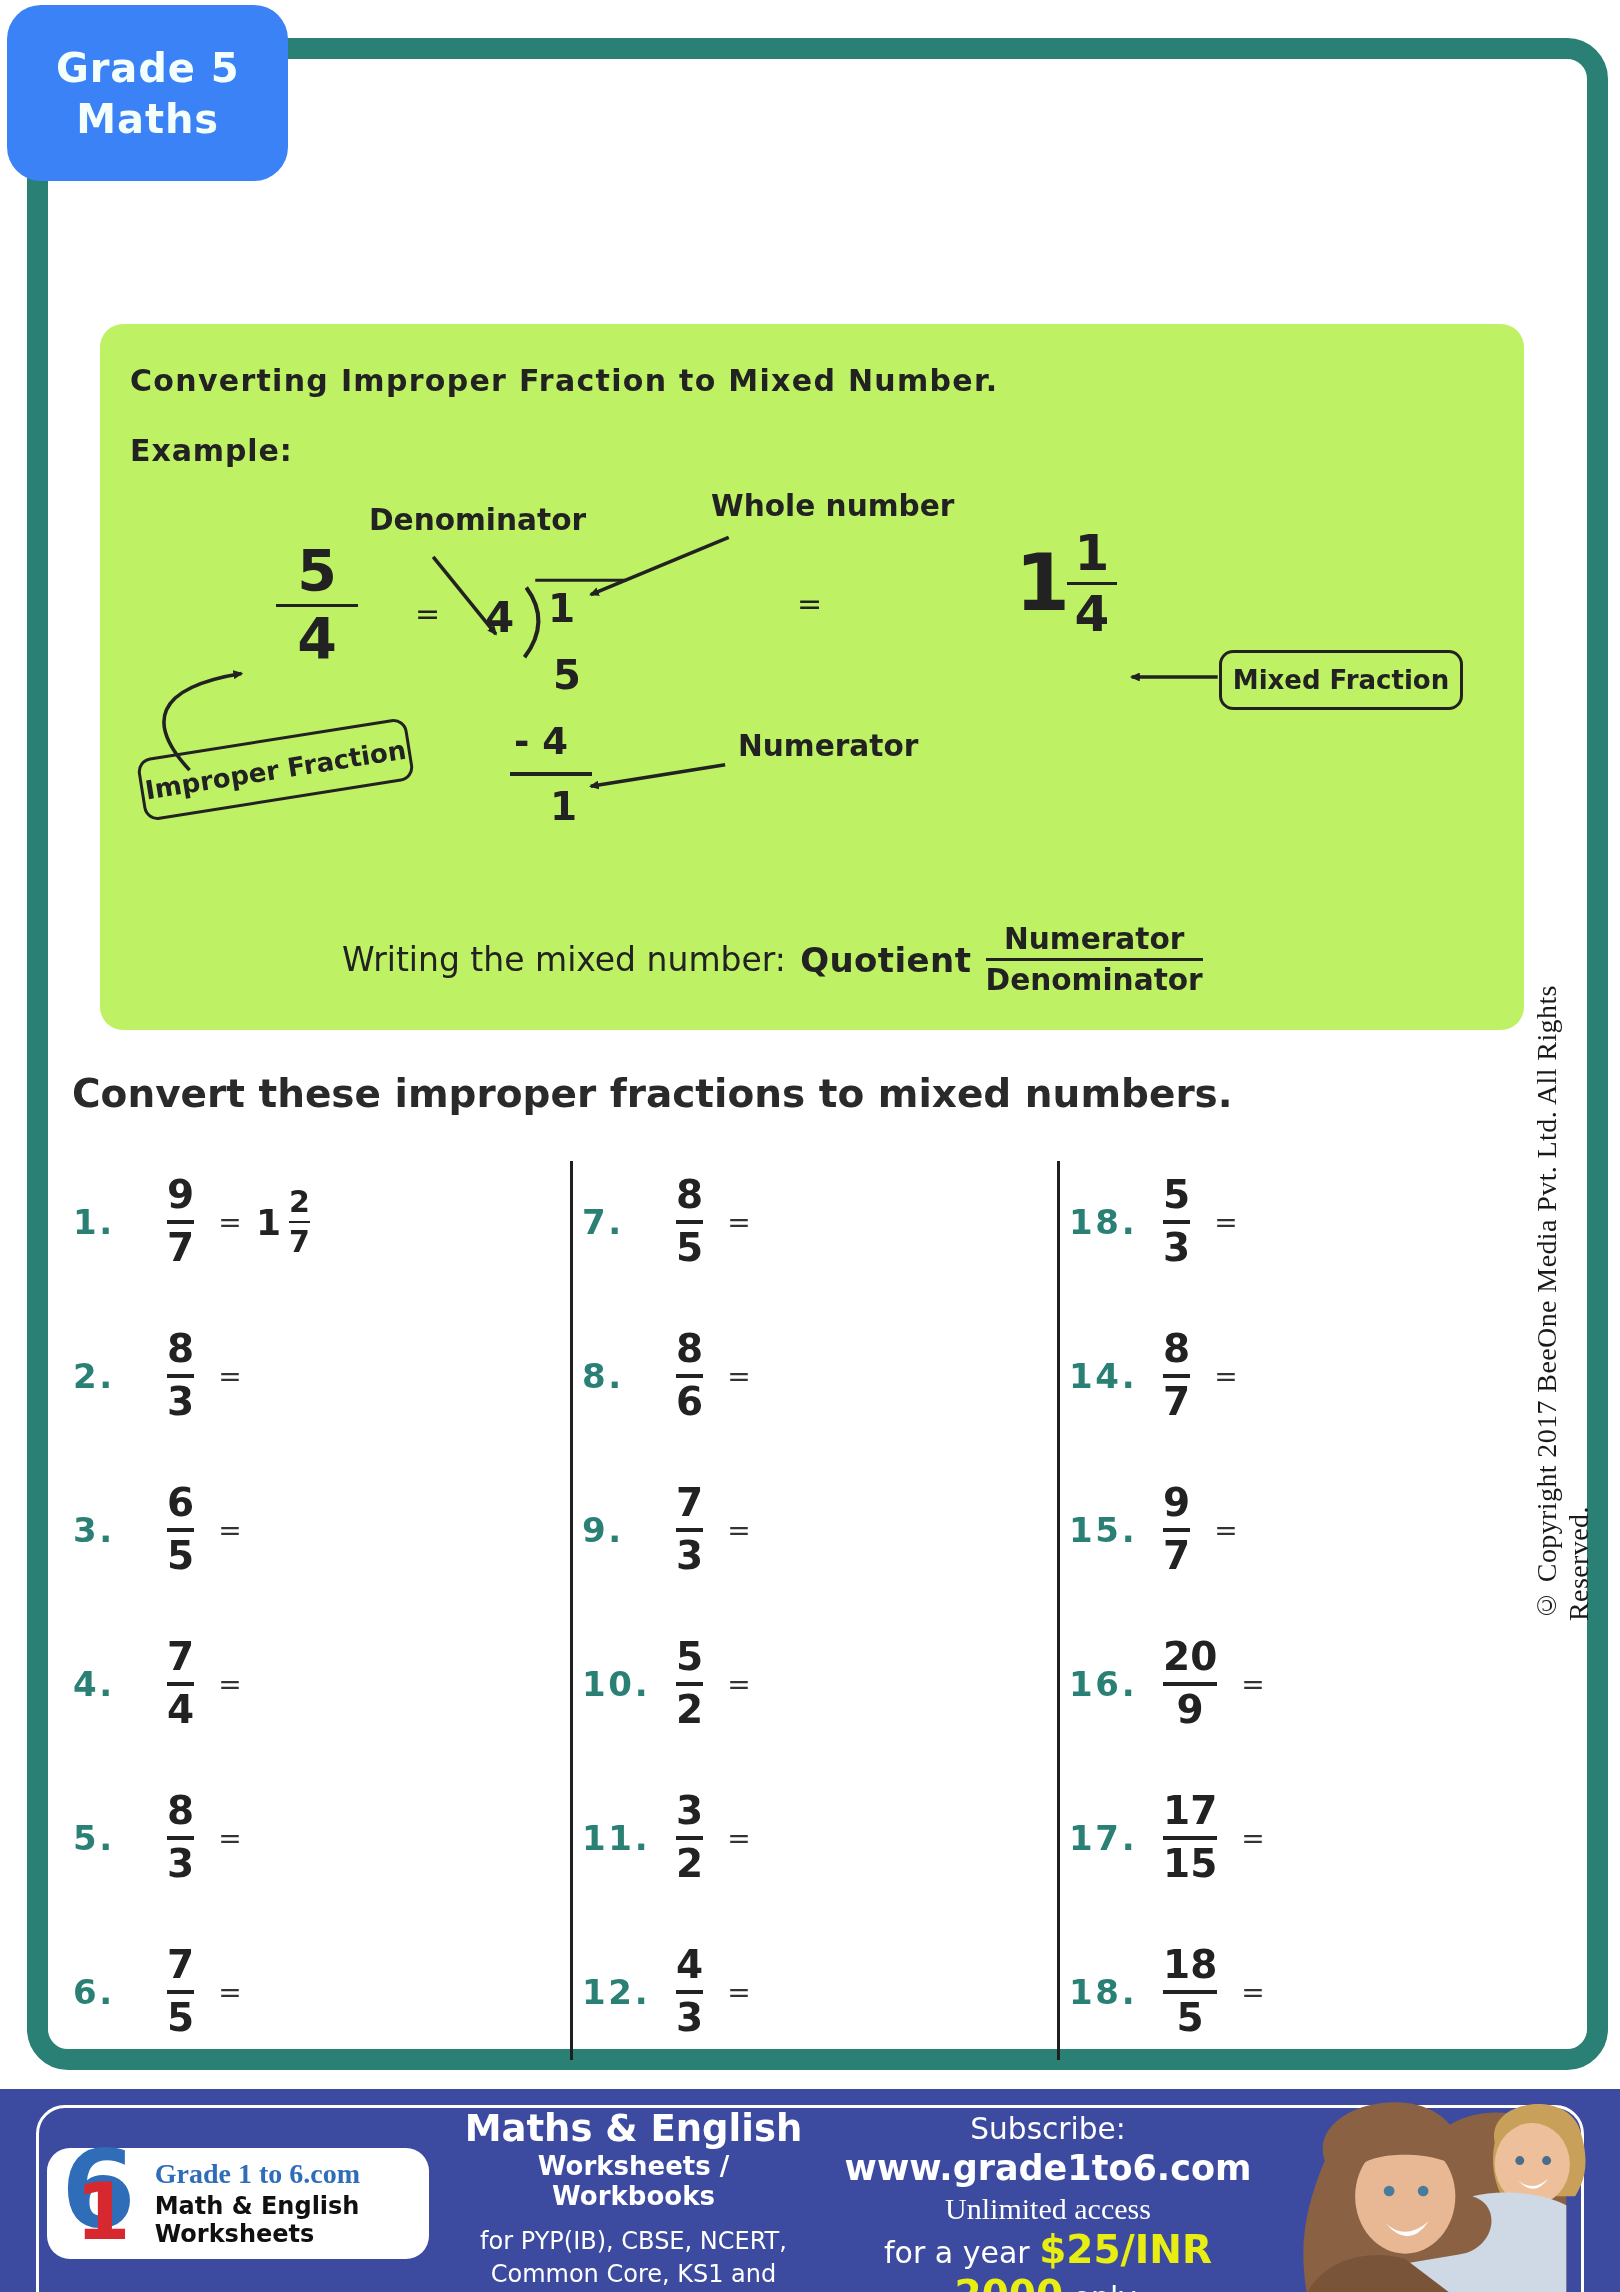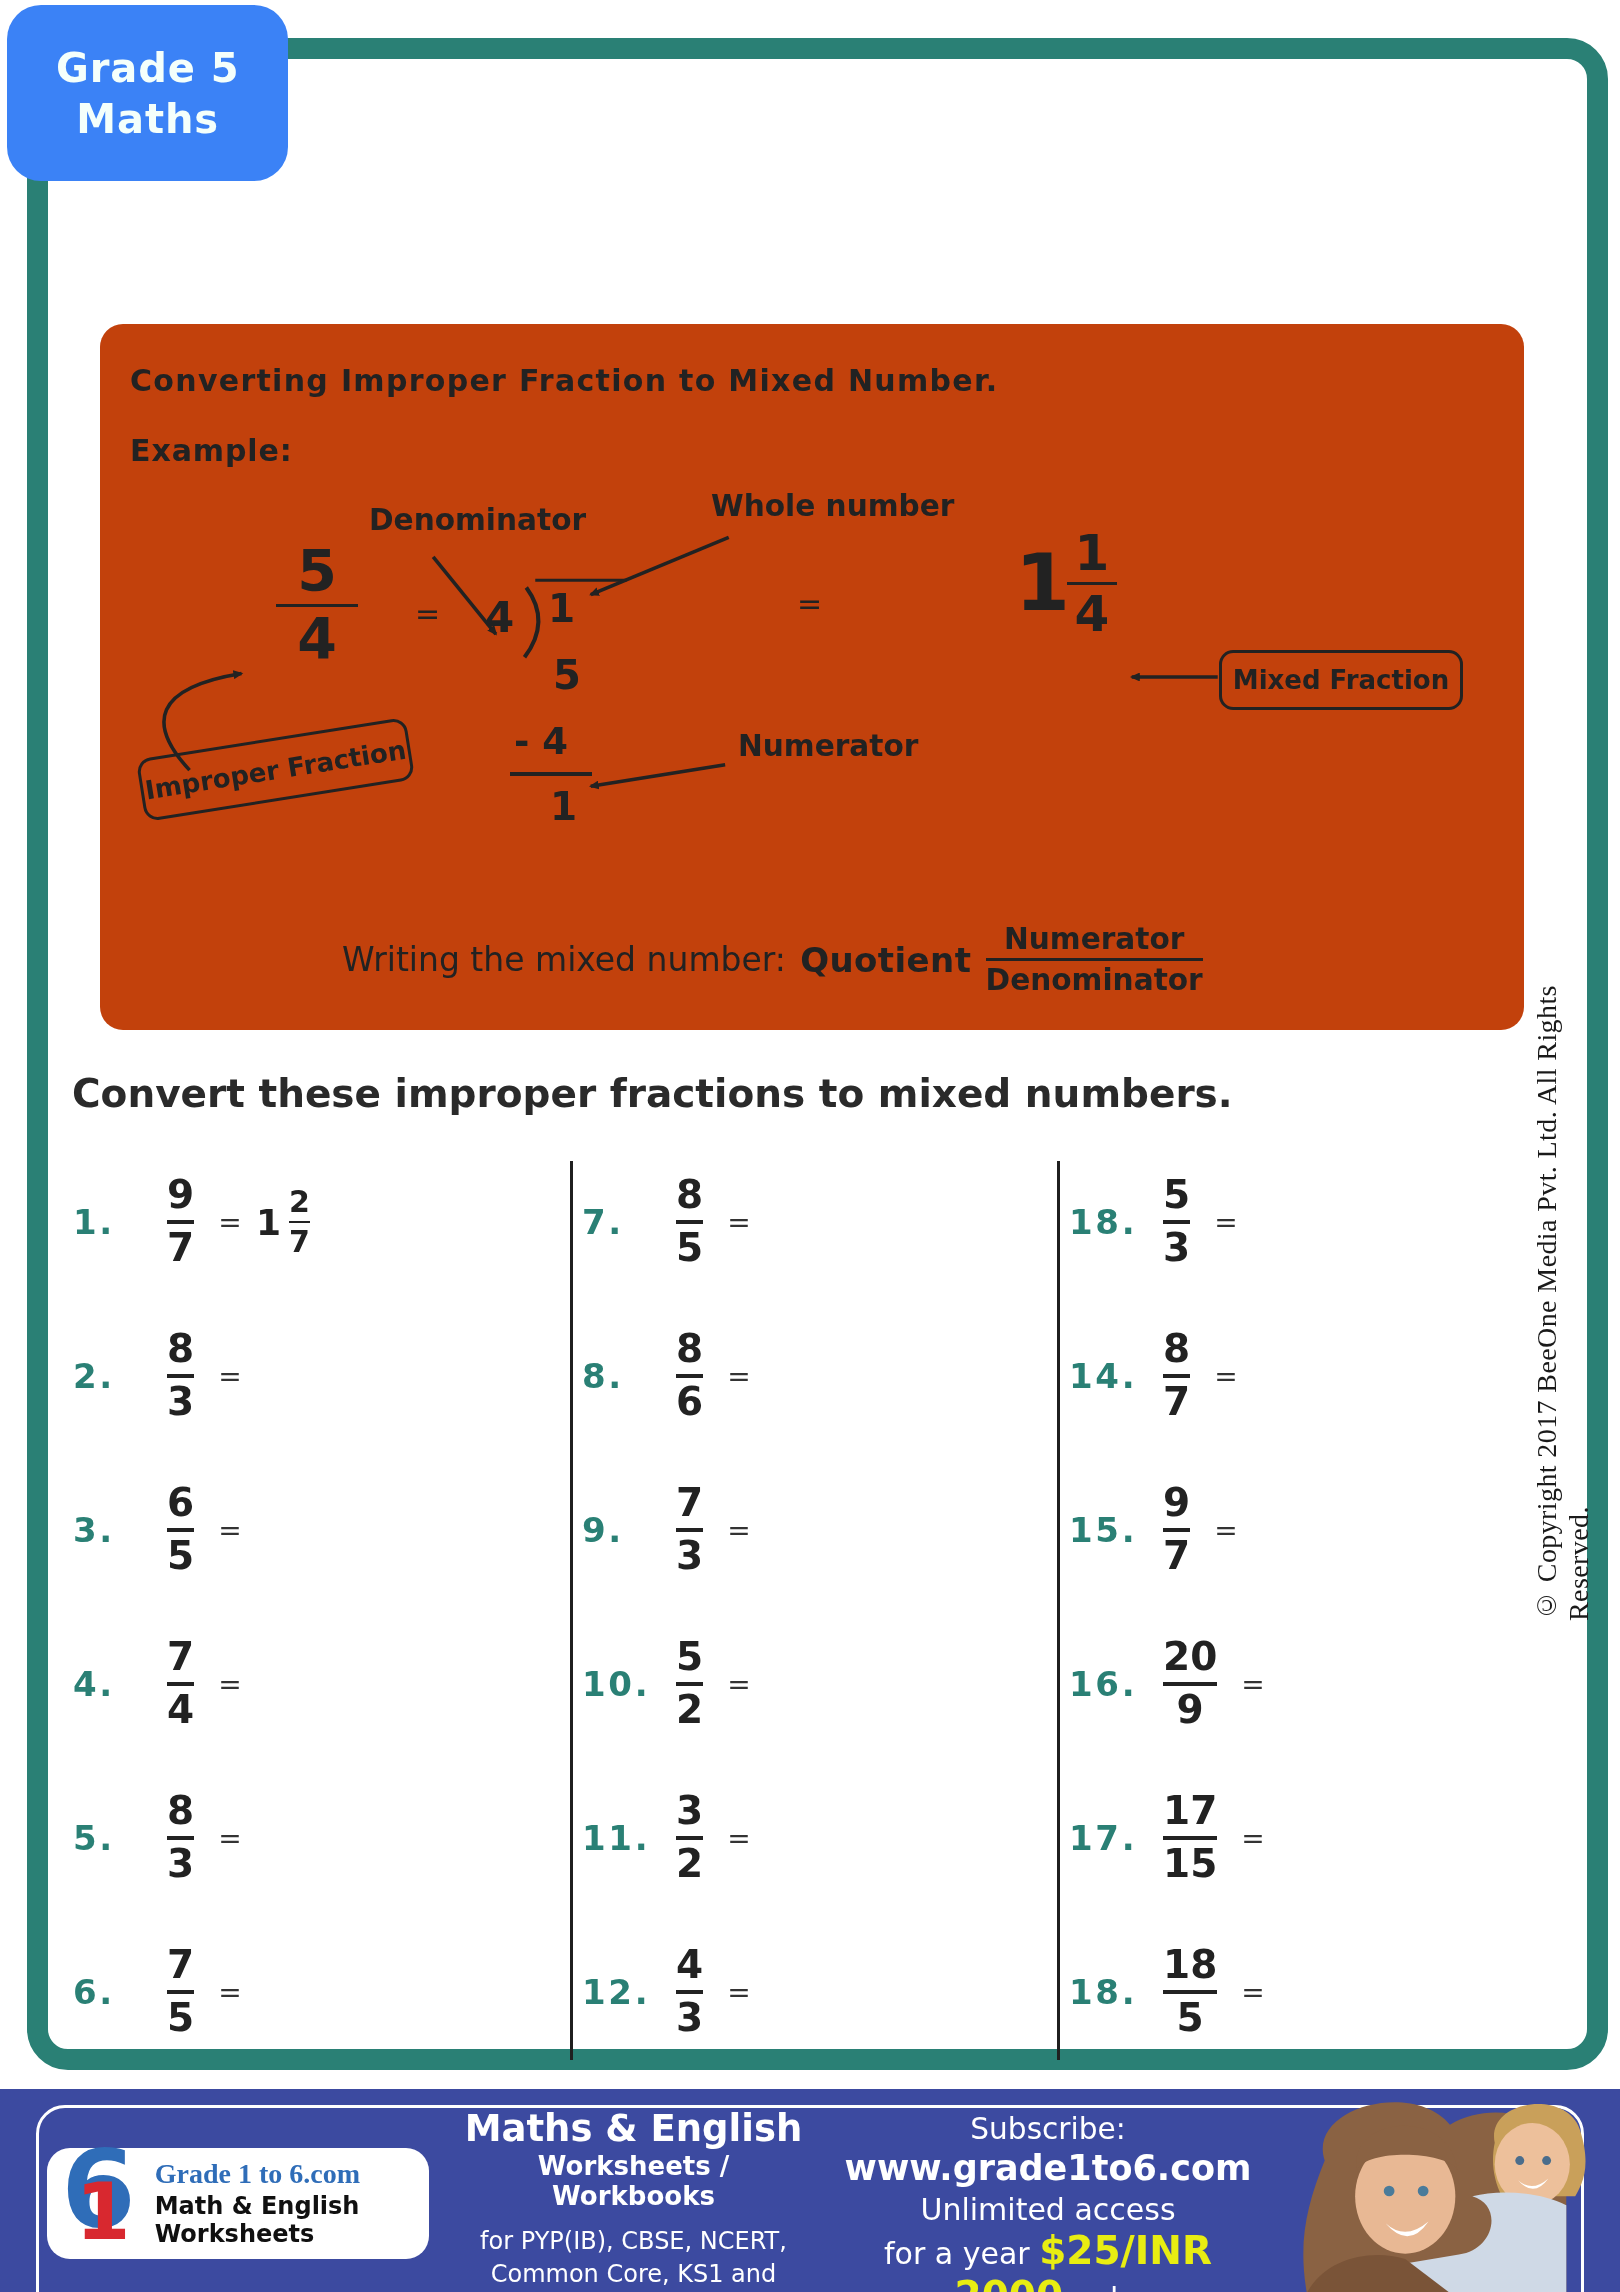--- a/index.html
+++ b/index.html
@@ -12,21 +12,21 @@
   .badge{position:absolute;left:7.2px;top:5.4px;width:281px;height:176px;background:#3b82f6;
          border-radius:34px;display:flex;flex-direction:column;align-items:center;justify-content:center;
          gap:5.4px;z-index:3;}
   .badge span{color:#f4fffb;font-size:40px;font-weight:700;letter-spacing:0.9px;}
 
   
   .title{position:absolute;left:296px;top:47px;width:1245px;text-align:center;
          font-size:57px;font-weight:700;color:#1d1d1f;line-height:1.06;letter-spacing:0.9px;}
 
   
-  .exbox{position:absolute;left:100px;top:324px;width:1424px;height:706px;background:#c2410c;
+  .exbox{position:absolute;left:100px;top:324px;width:1424px;height:706px;background:#bef264;
          border-radius:23px;}
   .exbox .abs{position:absolute;}
   .ex-heading{left:30px;top:39px;font-size:30px;font-weight:700;letter-spacing:1.3px;color:#222;}
   .ex-label{left:30px;top:109px;font-size:30px;font-weight:700;letter-spacing:0.9px;color:#222;}
 
   .bigfrac{display:inline-flex;flex-direction:column;align-items:center;}
   .bigfrac .fbar{align-self:stretch;height:3.6px;background:#222;margin:3.6px 0;}
   .f54{left:176px;top:219px;width:82px;font-size:57px;font-weight:700;color:#222;line-height:1.0;}
   .ex-eq{font-size:30px;color:#222;}
   .eq1{left:315px;top:272px;}
@@ -98,21 +98,21 @@
   .tagline{font-size:24px;font-weight:700;color:#101010;margin-top:2.7px;}
 
   .fcenter{position:absolute;left:459px;top:19.7px;width:349px;text-align:center;color:#ffffff;z-index:2;}
   .fc1{font-size:37px;font-weight:700;line-height:1.1;}
   .fc2{font-size:26px;font-weight:700;margin-top:1.8px;}
   .fc3{font-size:24px;font-weight:400;margin-top:14.3px;line-height:1.35;}
 
   .fsub{position:absolute;left:833px;top:23px;width:430px;text-align:center;color:#ffffff;z-index:2;}
   .fs1{font-size:29.6px;}
   .fs2{font-size:35px;font-weight:700;margin-top:2px;}
-  .fs3{font-size:30px;margin-top:3.6px;}
+  .fs3{font-size:30px;margin-top:3.6px;font-family:Liberation Serif, serif;}
   .fs4{font-size:30px;margin-top:1.8px;}
   .price{font-size:39px;font-weight:700;color:#e8ed12;}
 
   .photo{position:absolute;right:0;top:0;width:349px;height:204px;z-index:3;}
 </style>
 </head>
 <body>
 
 <div id="page">
 

